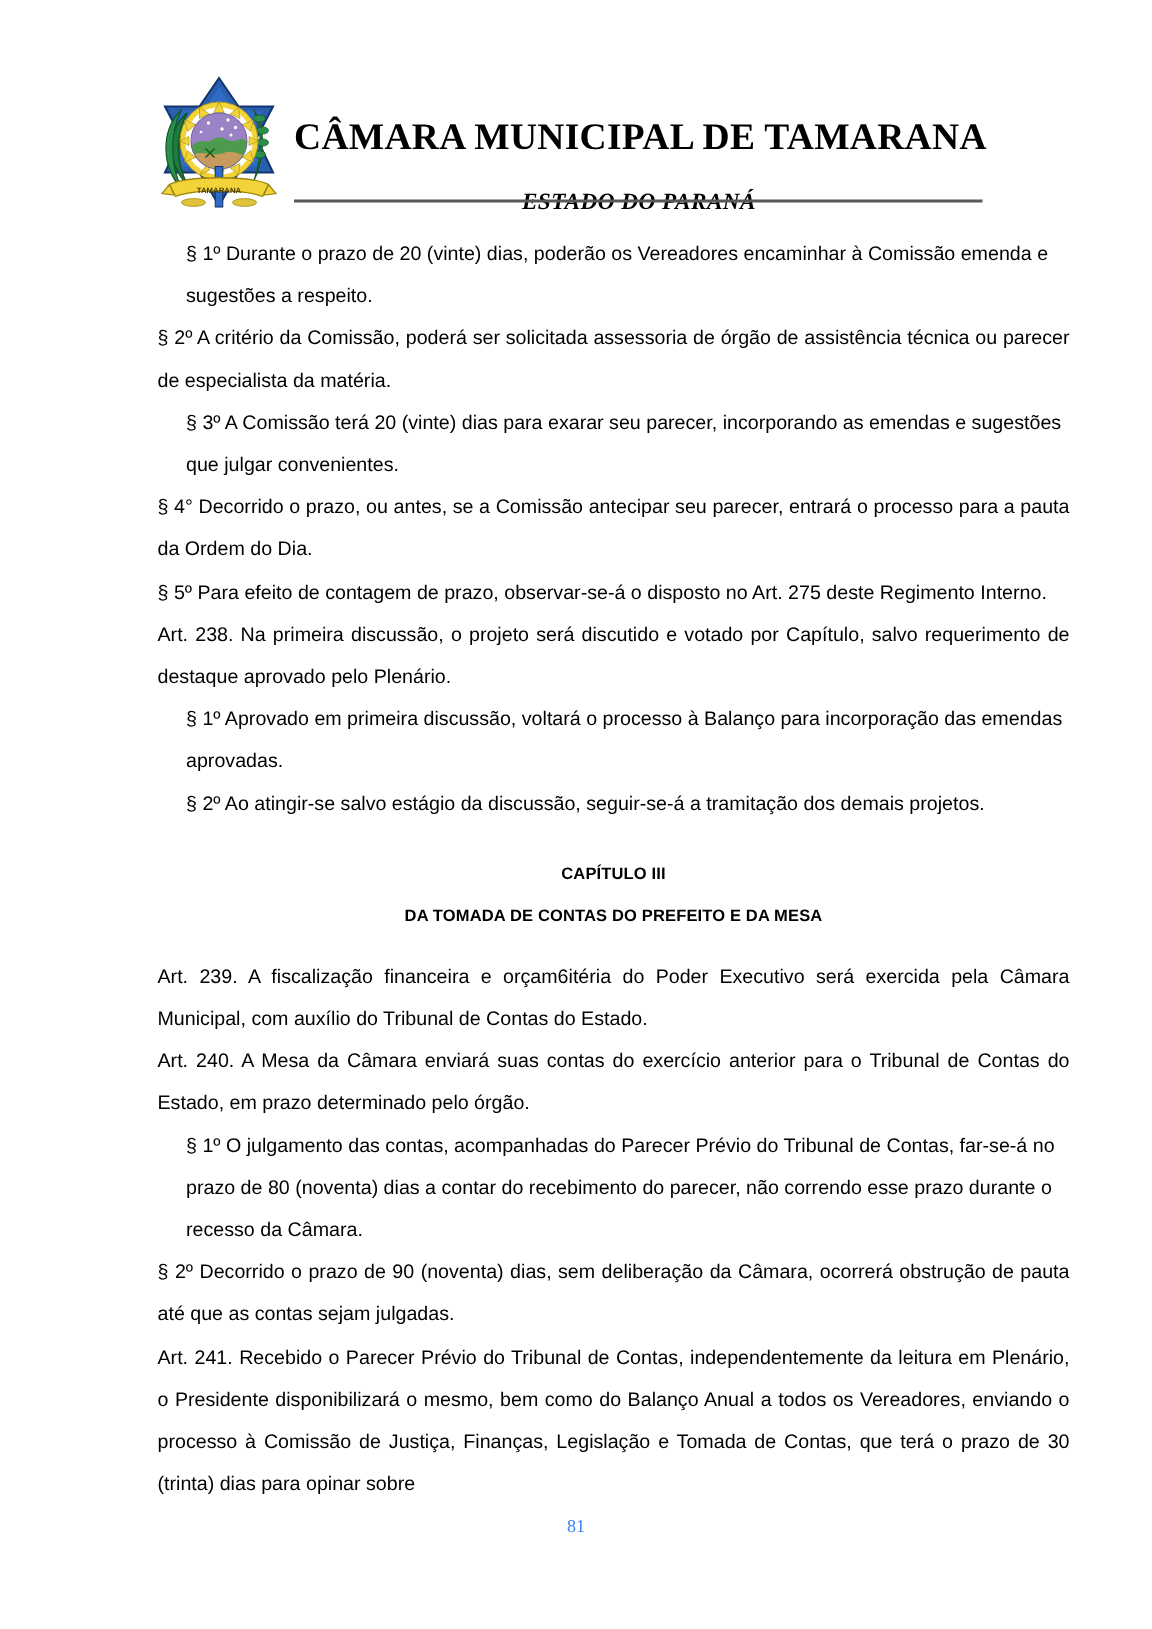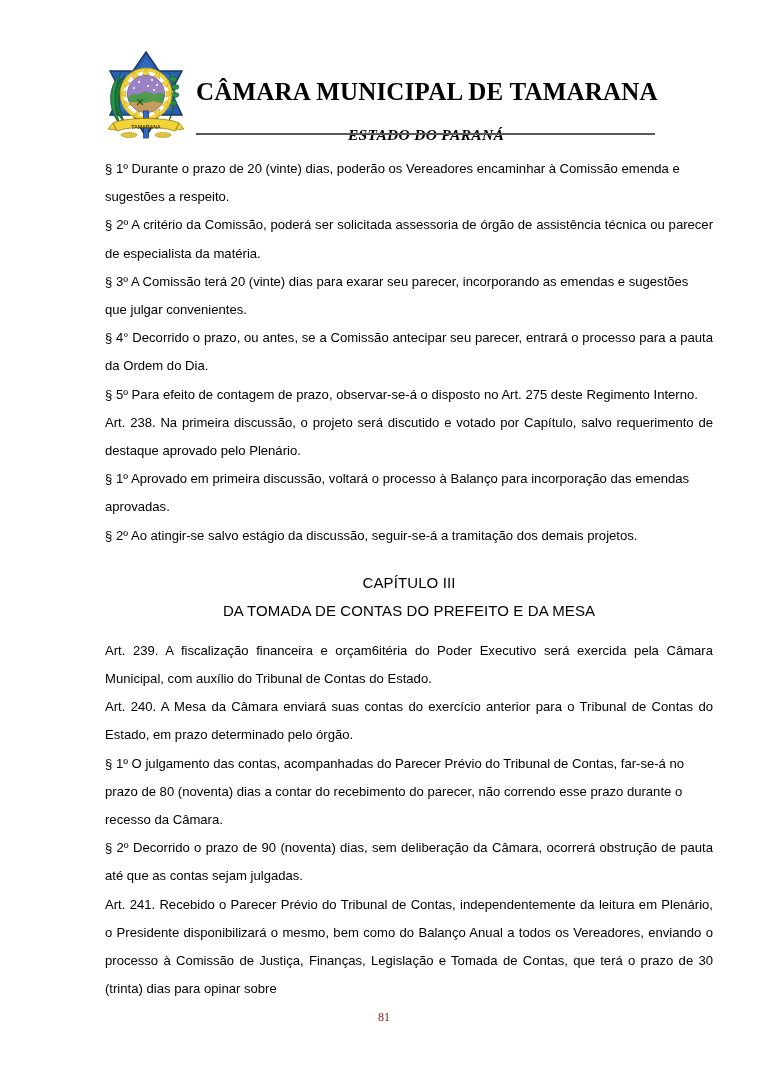--- a/index.html
+++ b/index.html
@@ -72,47 +72,47 @@
   }
   .para {
     font-size: 13.1px;
     line-height: 28.2px;
     margin: 0 0 0 0;
     text-align: justify;
     text-justify: inter-word;
     -webkit-hyphens: none;
     hyphens: none;
   }
-  .para.flow { text-align: left; }
+  .para.flow { text-align: left; margin-left: 19px; }
   .para b { font-weight: normal; }
 
   .heading-block {
     margin-top: 19px;
     margin-bottom: 6px;
     text-align: center;
   }
   .heading-line {
-    font-size: 15px;
-    font-weight: normal;
+    font-size: 11px;
+    font-weight: bold;
     line-height: 28px;
     letter-spacing: 0.1px;
   }
 
   .gap-sm { height: 6px; }
 
   
   .page-number {
     position: absolute;
     left: 0;
     top: 1010px;
     width: 768px;
     text-align: center;
     font-family: "Liberation Serif", serif;
     font-size: 12px;
-    color: #7f1d1d;
+    color: #3b82f6;
   }
 </style>
 </head>
 <body>
 
 <div class="page-header">
 
   <div class="crest">
     <svg viewBox="0 0 86 92" width="86" height="92" aria-hidden="true">
 

